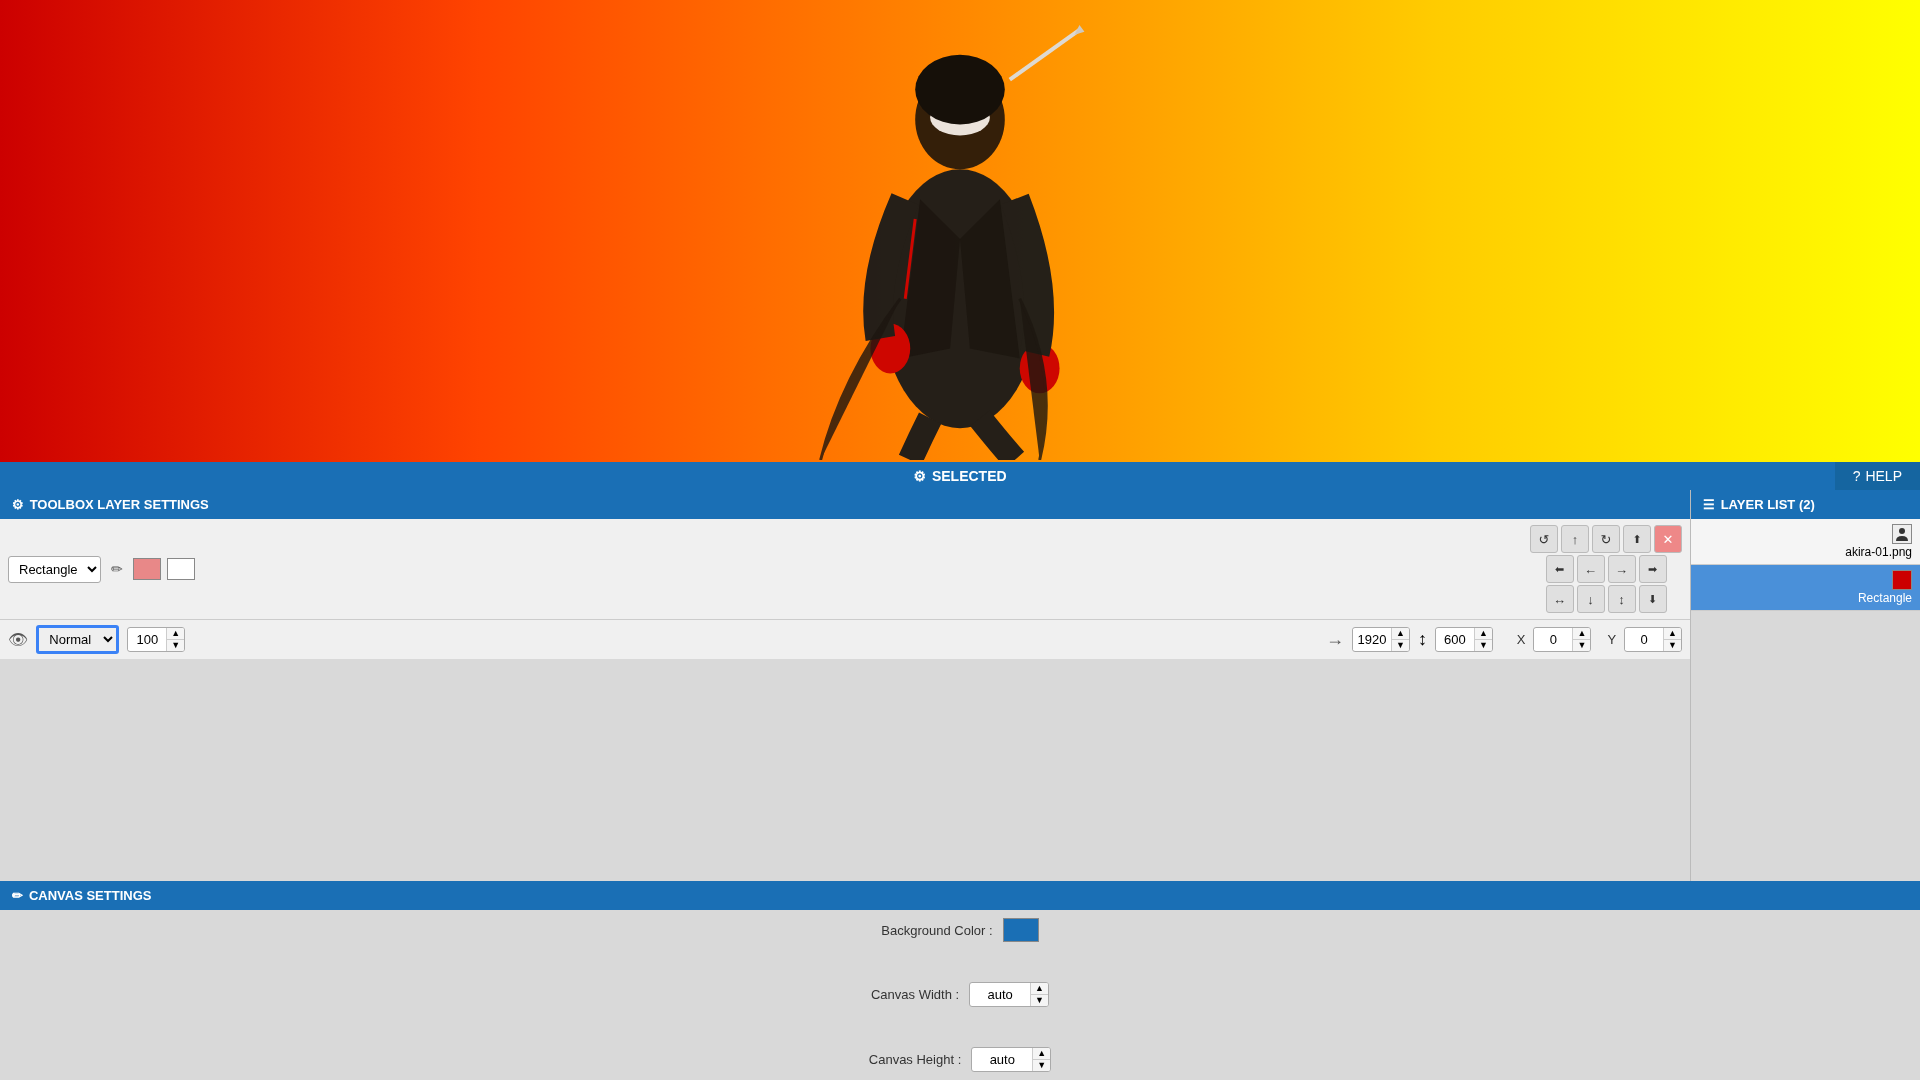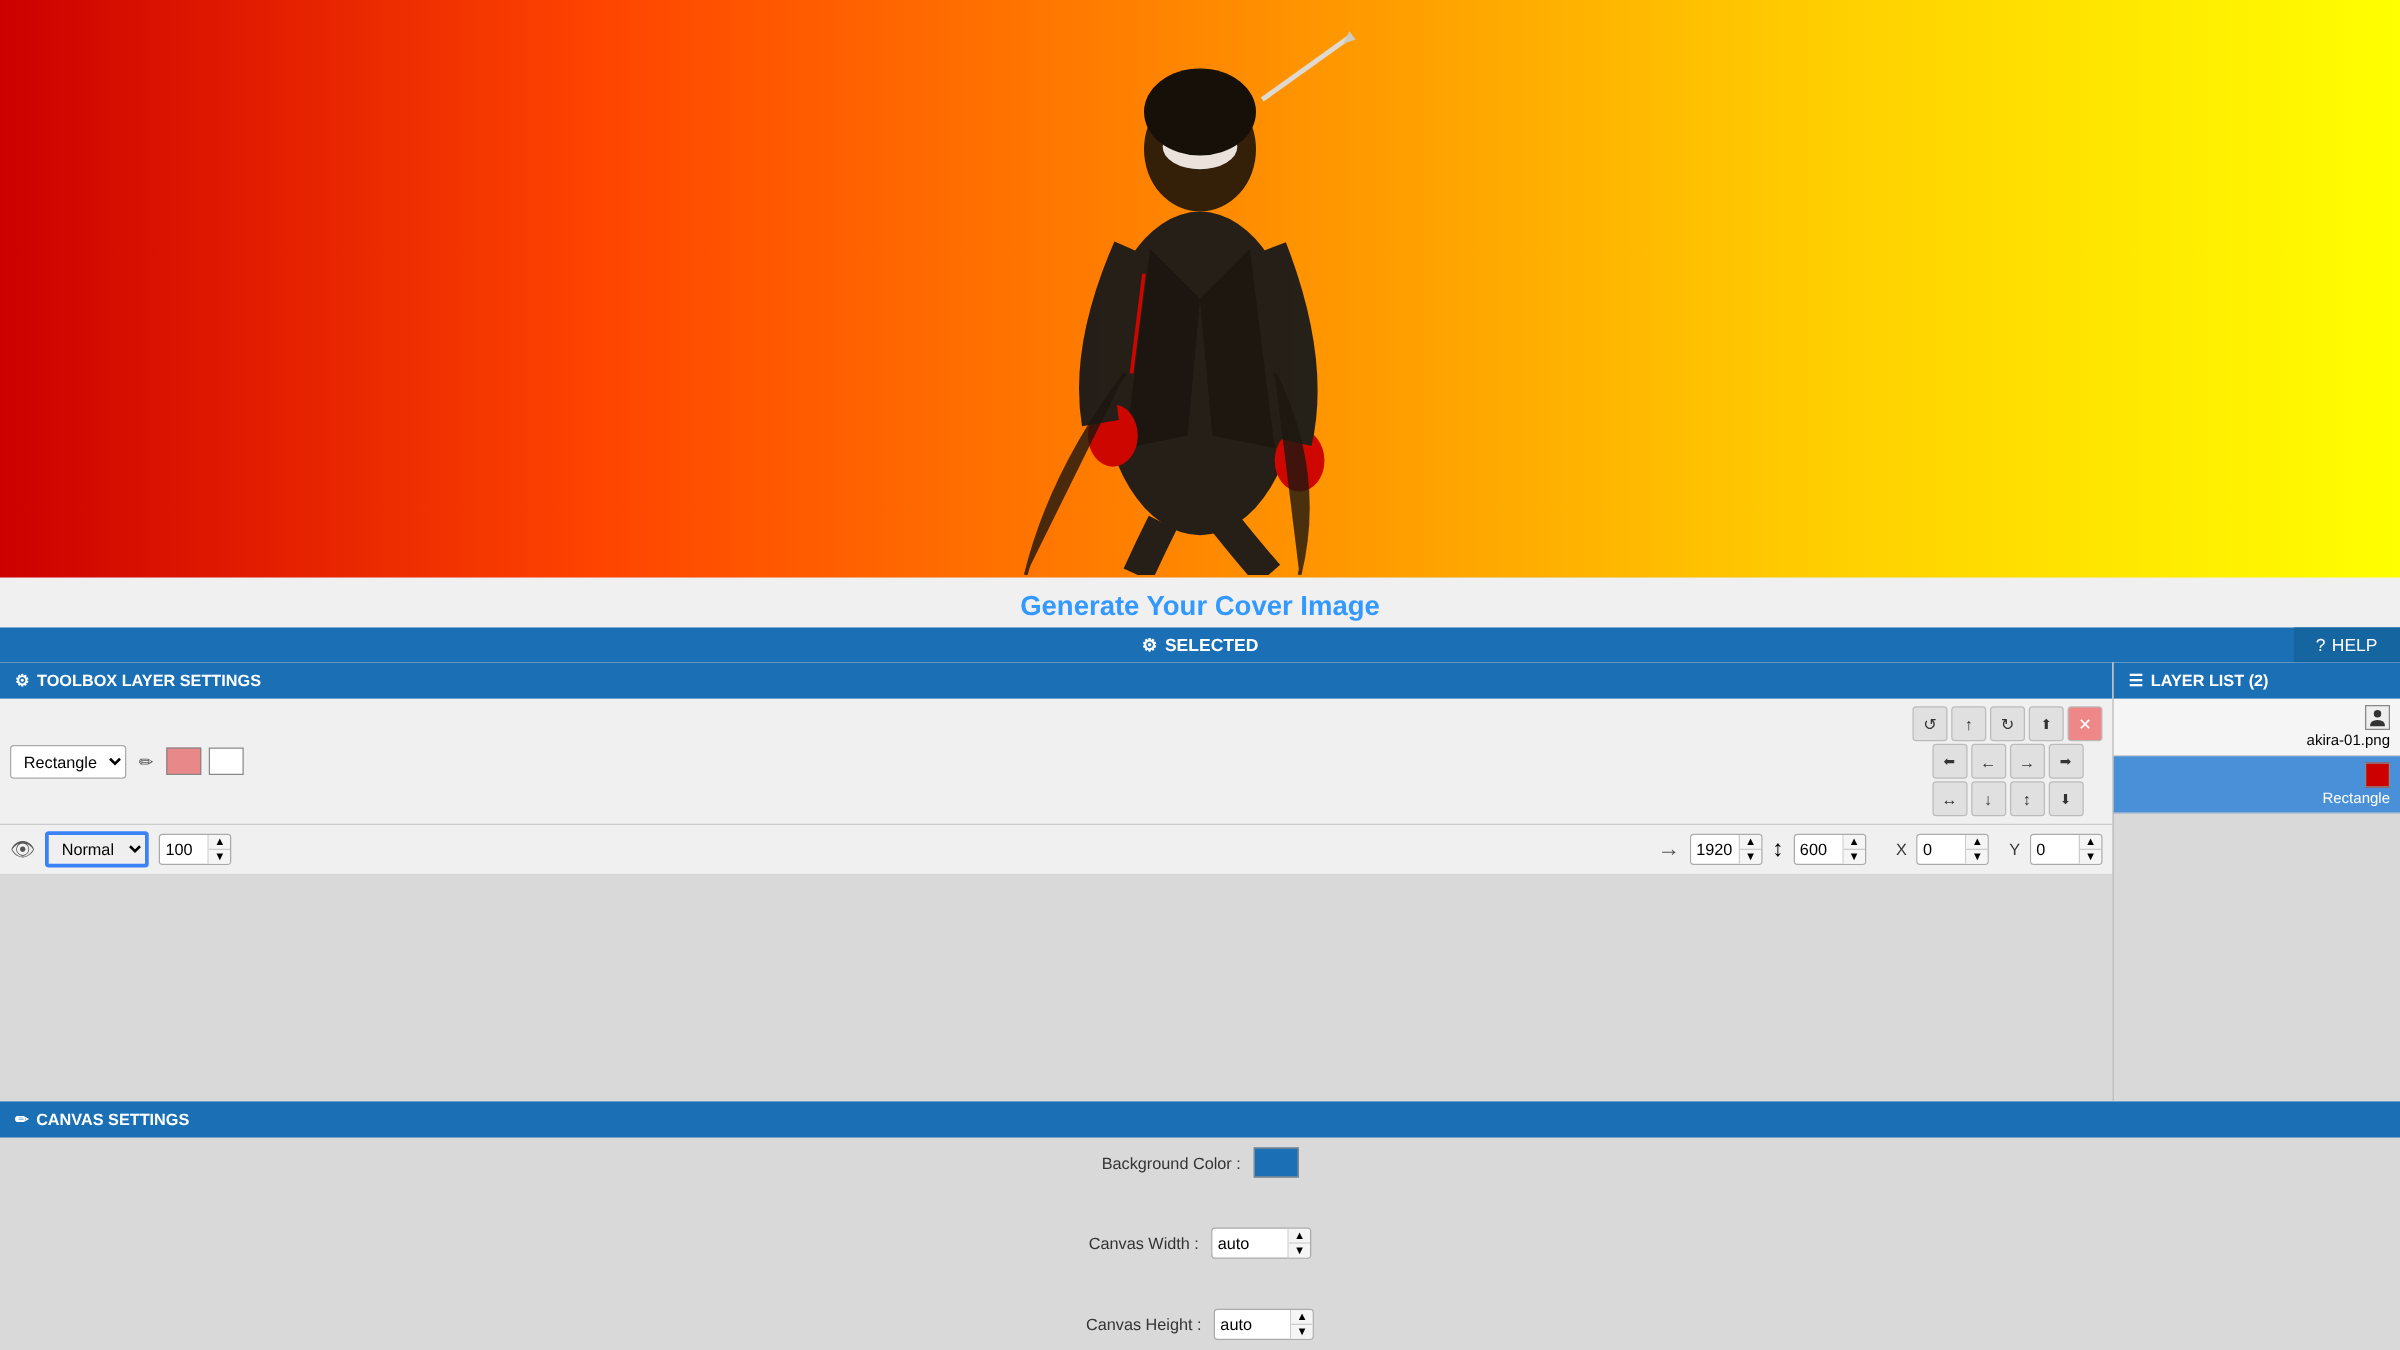--- a/index.html
+++ b/index.html
@@ -122,21 +122,21 @@
       background: white;
       overflow: hidden;
     }
 
     .number-input-group input {
       width: 38px;
       border: none;
       outline: none;
       padding: 3px 4px;
       font-size: 13px;
-      text-align: left;
+      text-align: center;
     }
 
     .number-input-group .spinners {
       display: flex;
       flex-direction: column;
       border-left: 1px solid #ccc;
     }
 
     .number-input-group .spinners button {
       background: #f5f5f5;
@@ -346,23 +346,20 @@
         <path d="M220,420 Q240,445 255,462" stroke="#1a1a1a" stroke-width="25" fill="none"></path>
 
         <path d="M140,300 Q80,380 60,462" stroke="#111" stroke-width="3" fill="#111" opacity="0.8"></path>
         <path d="M260,300 Q300,380 280,462" stroke="#111" stroke-width="3" fill="#111" opacity="0.8"></path>
 
         <path d="M155,220 Q150,260 145,300" stroke="#cc0000" stroke-width="3" fill="none"></path>
       </g>
     </svg>
   </div>
 
-  <div id="title-area">
-    <h2>Generate Your Cover Image</h2>
-  </div>
 
   <div id="toolbox-bar">
     <span>⚙</span>
     <span>SELECTED</span>
     <button id="help-btn">
       <span>?</span>
       <span>HELP</span>
     </button>
   </div>
 

